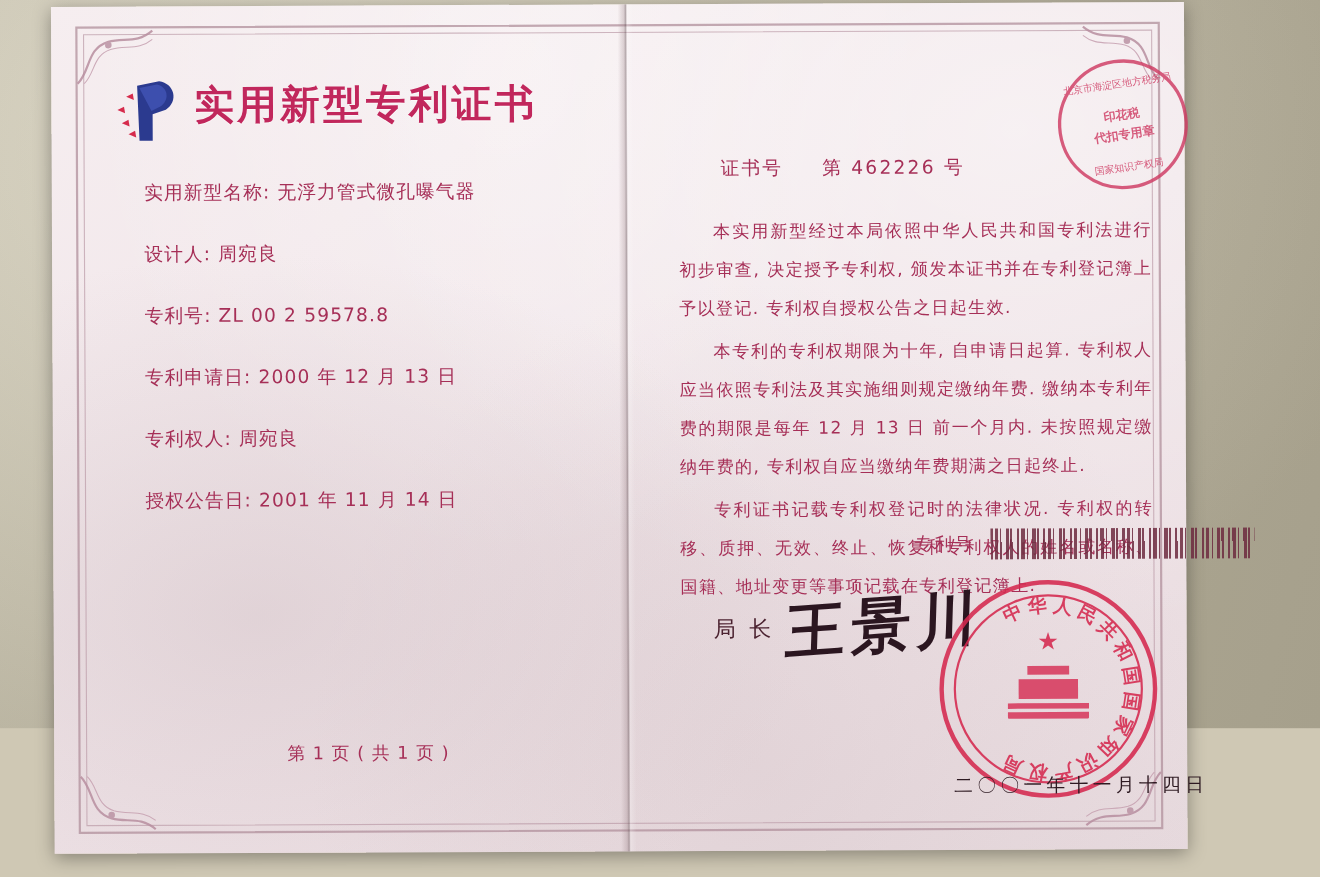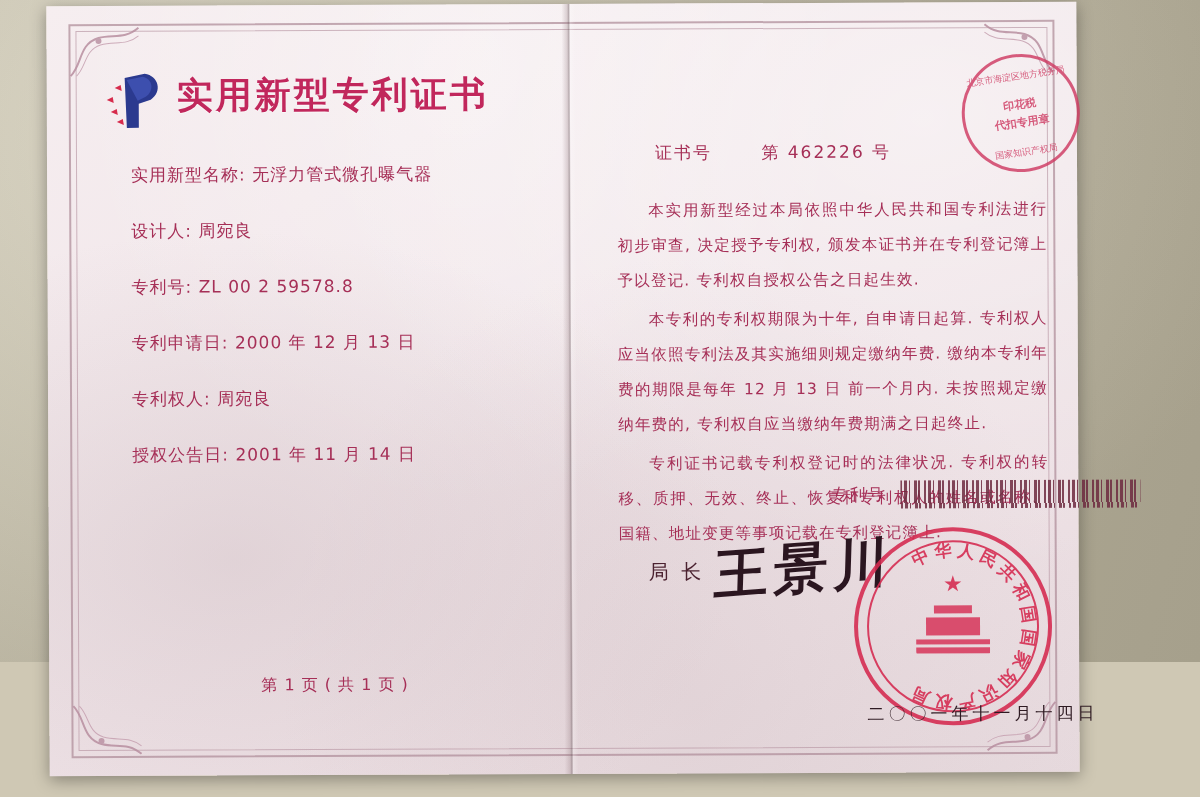--- a/index.html
+++ b/index.html
@@ -80,21 +80,21 @@
   .page-foot{
     position:absolute;left:160px;top:610px;
     font-size:16px;color:#a62f57;letter-spacing:1px;
   }
 
   
   .right{position:absolute;left:560px;top:60px;width:450px;height:650px;color:#a62f57;}
   .cert-no{
     position:absolute;left:48px;top:78px;font-size:17px;letter-spacing:2px;white-space:nowrap;
   }
-  .cert-no .num{margin-left:42px;}
+  .cert-no .num{margin-left:28px;}
   .body-text{
     position:absolute;left:10px;top:130px;width:430px;
     font-size:15.5px;line-height:35px;letter-spacing:1.2px;
     text-align:justify;
   }
   .body-text p{margin:0 0 4px 0;text-indent:2em;}
 
   
   .stamp-top{
     position:absolute;left:355px;top:-8px;width:112px;height:112px;

